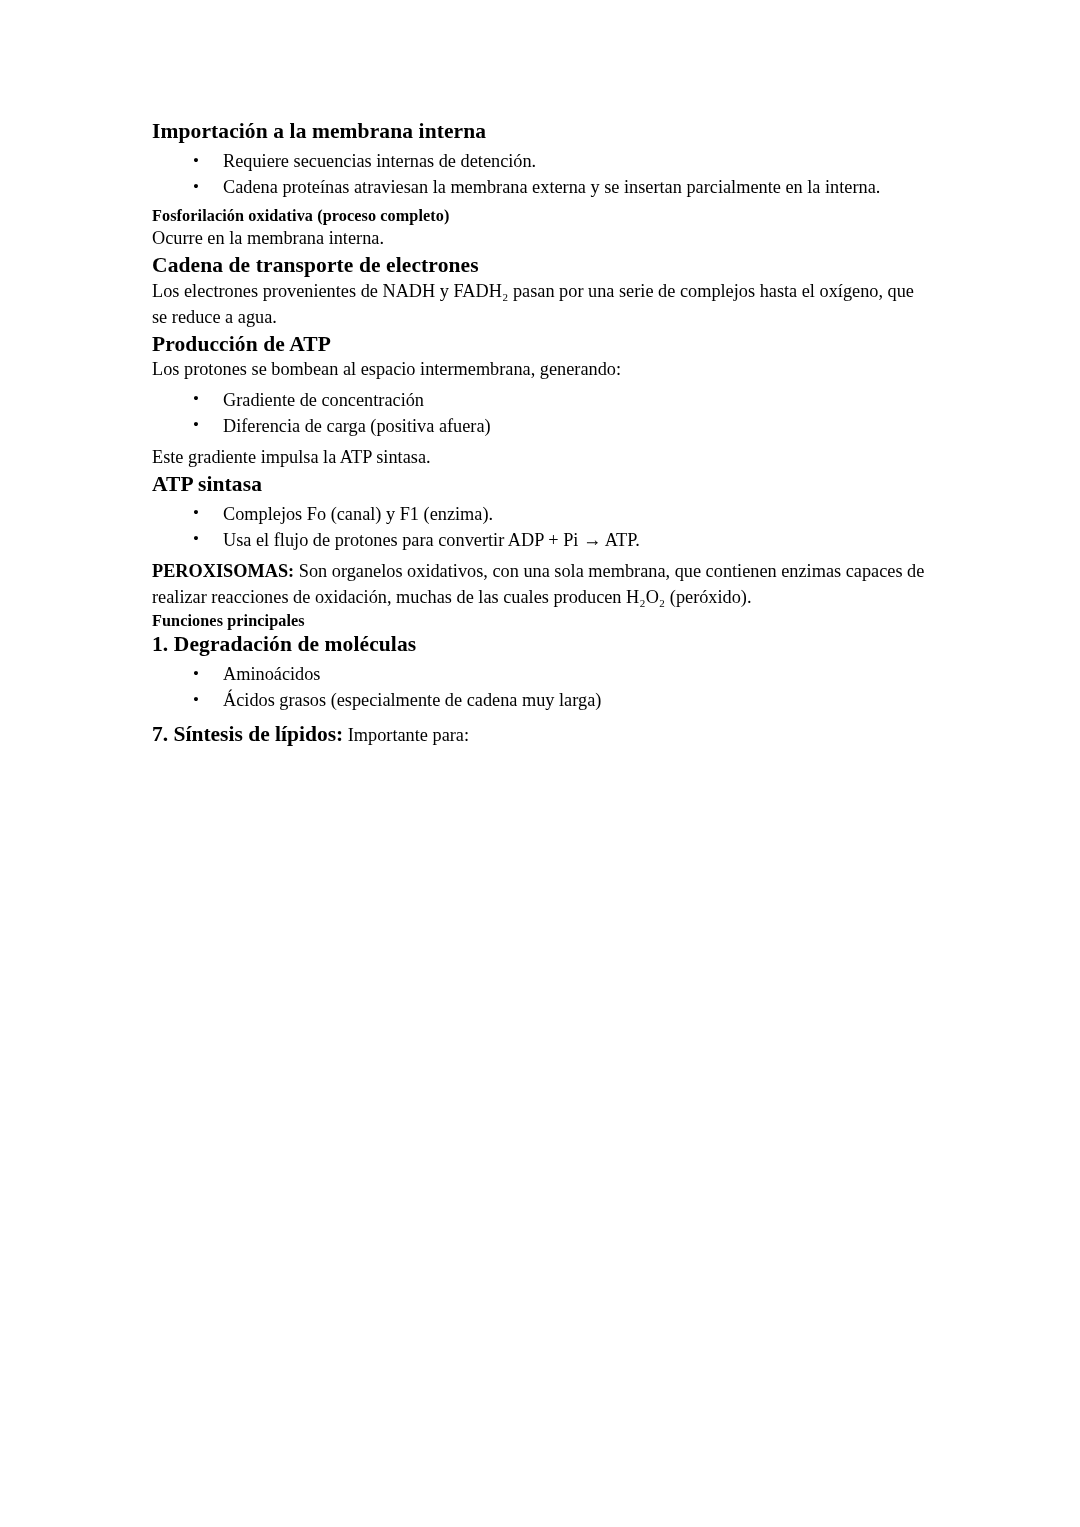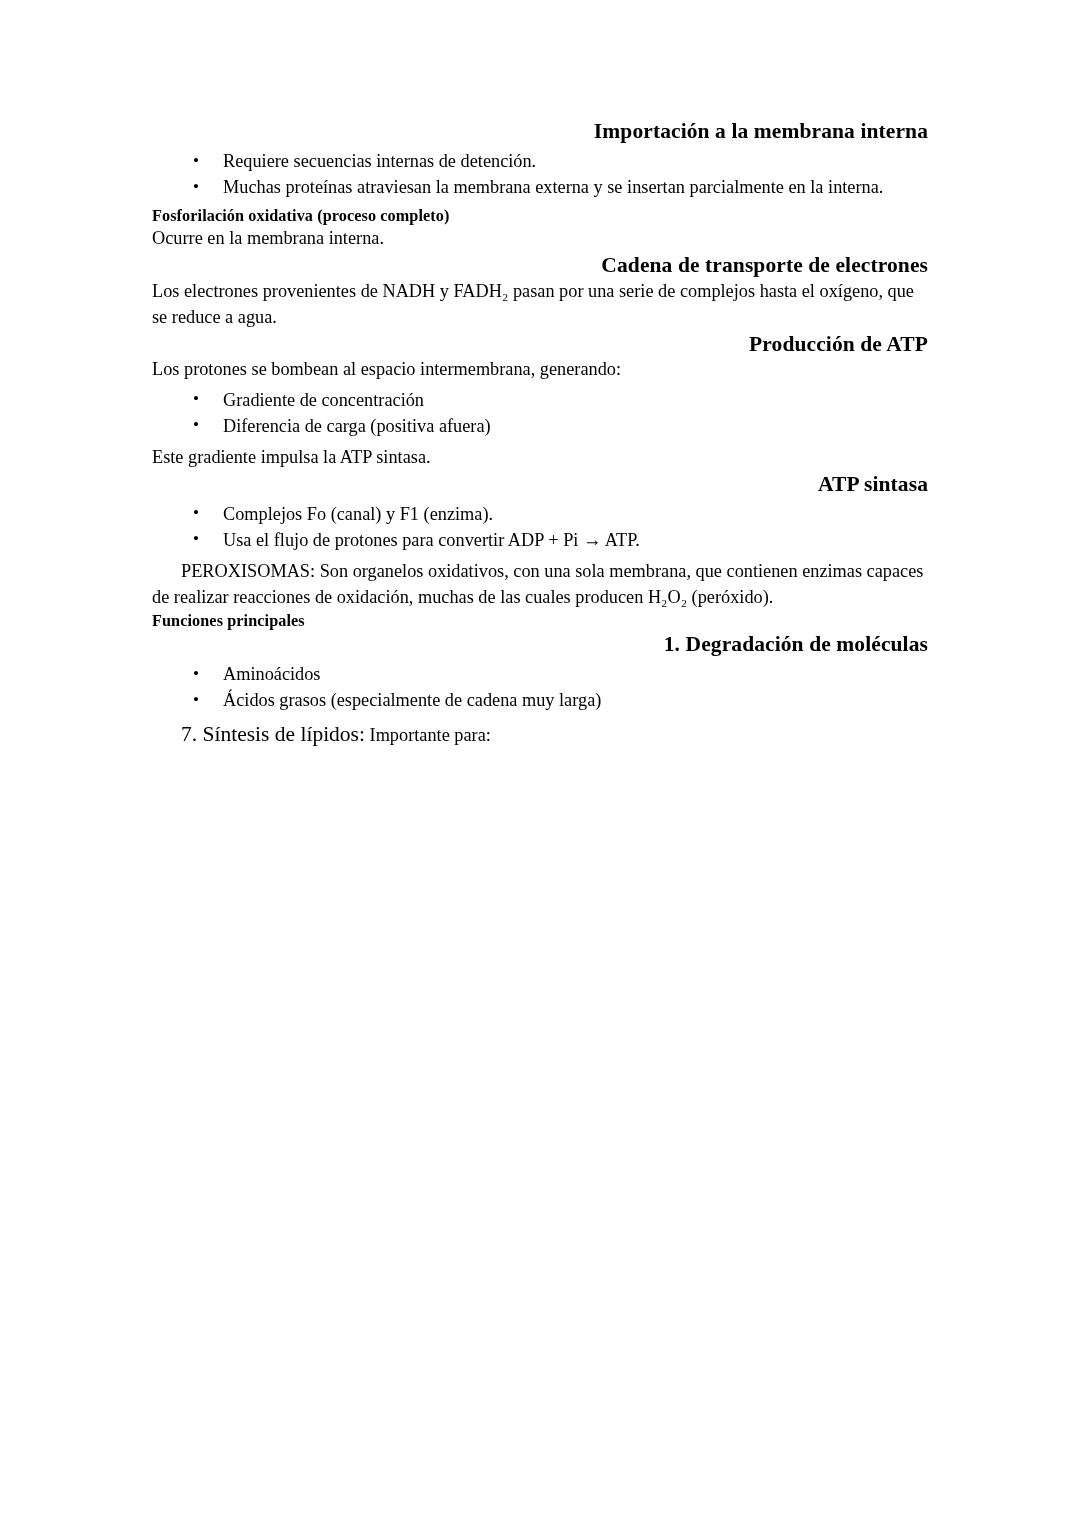--- a/index.html
+++ b/index.html
@@ -30,42 +30,40 @@
     width: 776px;
   }
 
   
   h2.h-major {
     font-size: 21.5px;
     font-weight: bold;
     line-height: 1.22;
     margin: 0 0 0 0;
     letter-spacing: 0.1px;
-    text-align: right;
   }
 
   h3.h-minor {
     font-size: 16.2px;
     font-weight: bold;
     line-height: 1.25;
     margin: 0;
     letter-spacing: 0.1px;
   }
 
   
   p.body {
     font-size: 18.3px;
     line-height: 1.42;
     margin: 0;
     text-align: left;
   }
 
   p.body .lead {
-    font-weight: normal;
-    margin-left: 29px;
+    font-weight: bold;
   }
 
   
   ul.bullets {
     list-style: none;
     margin: 5px;
     padding: 0;
   }
 
   ul.bullets > li {
@@ -99,21 +97,21 @@
 </head>
 <body>
 
 <div class="page">
   <div class="doc">
 
     <h2 class="h-major gap-after-major">Importación a la membrana interna</h2>
 
     <ul class="bullets tight gap-after-list">
       <li>Requiere secuencias internas de detención.</li>
-      <li>Muchas proteínas atraviesan la membrana externa y se insertan parcialmente en la interna.</li>
+      <li>Cadena proteínas atraviesan la membrana externa y se insertan parcialmente en la interna.</li>
     </ul>
 
     <h3 class="h-minor gap-after-minor">Fosforilación oxidativa (proceso completo)</h3>
 
     <p class="body">Ocurre en la membrana interna.</p>
 
     <h2 class="h-major gap-before-major gap-after-major">Cadena de transporte de electrones</h2>
 
     <p class="body">Los electrones provenientes de NADH y FADH₂ pasan por una serie de complejos hasta el oxígeno, que se reduce a agua.</p>
 

